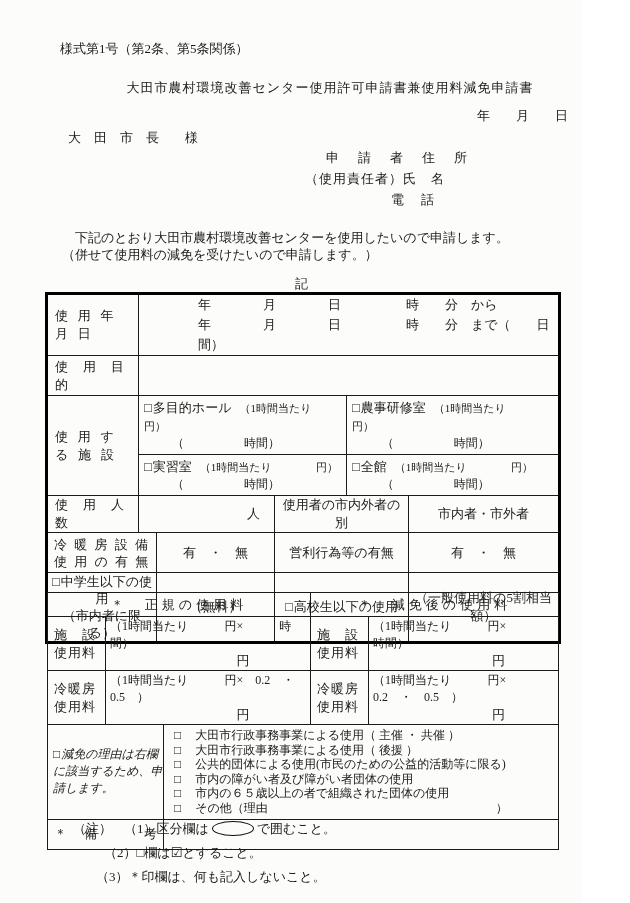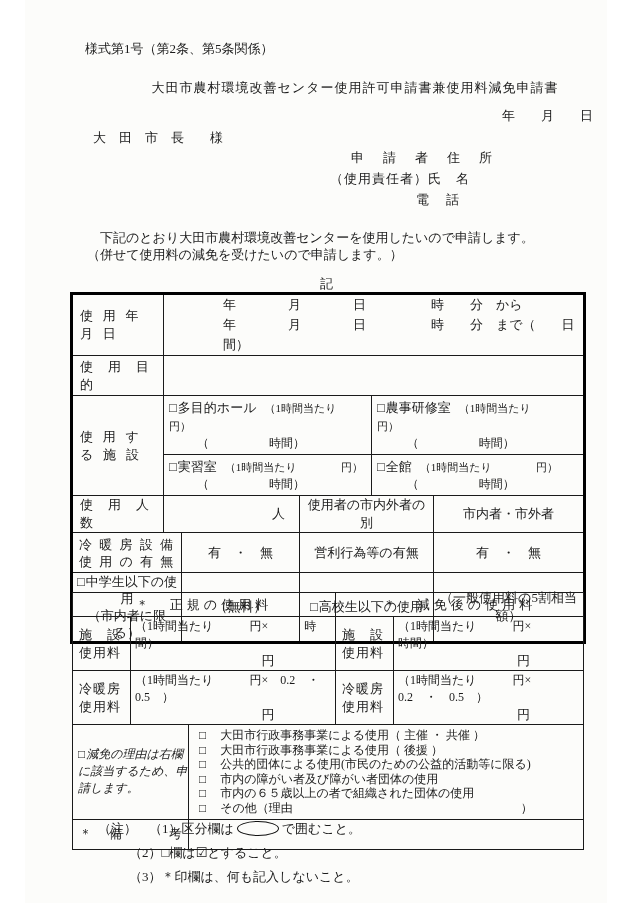--- a/index.html
+++ b/index.html
@@ -1,21 +1,21 @@
 <!DOCTYPE html>
 <html><head>
 <meta charset="utf-8">
 <style>
   * { margin:0; padding:0; box-sizing:border-box; }
   html,body { background:#ffffff; }
   .page {
     position:relative; width:582px; height:903px;
     background:#fcfcfa; color:#1b1b1b;
     font-family:"Liberation Serif","DejaVu Serif",serif;
-    font-size:13px; overflow:hidden;margin-left:25px;
+    font-size:13px; overflow:hidden;
   }
   .abs { position:absolute; white-space:nowrap; }
 
   
   .form-number { left:60px; top:40px; }
   .doc-title { left:75px; top:79px; width:510px; text-align:center; letter-spacing:1px; }
   .doc-date { left:477px; top:107px; }
   .addressee { left:68px; top:129px; }
   .applicant-address { left:326px; top:149px; letter-spacing:3px; }
   .applicant-name { left:305px; top:170px; letter-spacing:1px; }
@@ -53,21 +53,21 @@
   .redlbl { font-size:12px; line-height:17px; padding:4px 2px 4px 5px; white-space:nowrap;font-style:italic; }
   .reasons { padding:3px 4px 3px 10px; }
   .reason { font-size:12px; line-height:14.6px; white-space:nowrap; }
   .reason .cbx { font-size:12px; margin-right:14px; }
   .remarks-lbl { padding-left:6px; letter-spacing:2px; }
 
   
   .note1 { left:73px; top:820px; }
   .note1 .item { margin-left:12px; }
   .note2 { left:104px; top:844px; }
-  .note3 { left:104px; top:868px; }
+  .note3 { left:96px; top:868px; }
   .oval {
     display:inline-block; width:42px; height:15px;
     border:1.3px solid #111; border-radius:50%;
     vertical-align:-3px; margin:0 3px;
   }
   .checkmark { font-family:"DejaVu Sans",sans-serif; font-size:13px; }
 </style>
 </head>
 <body>
 

